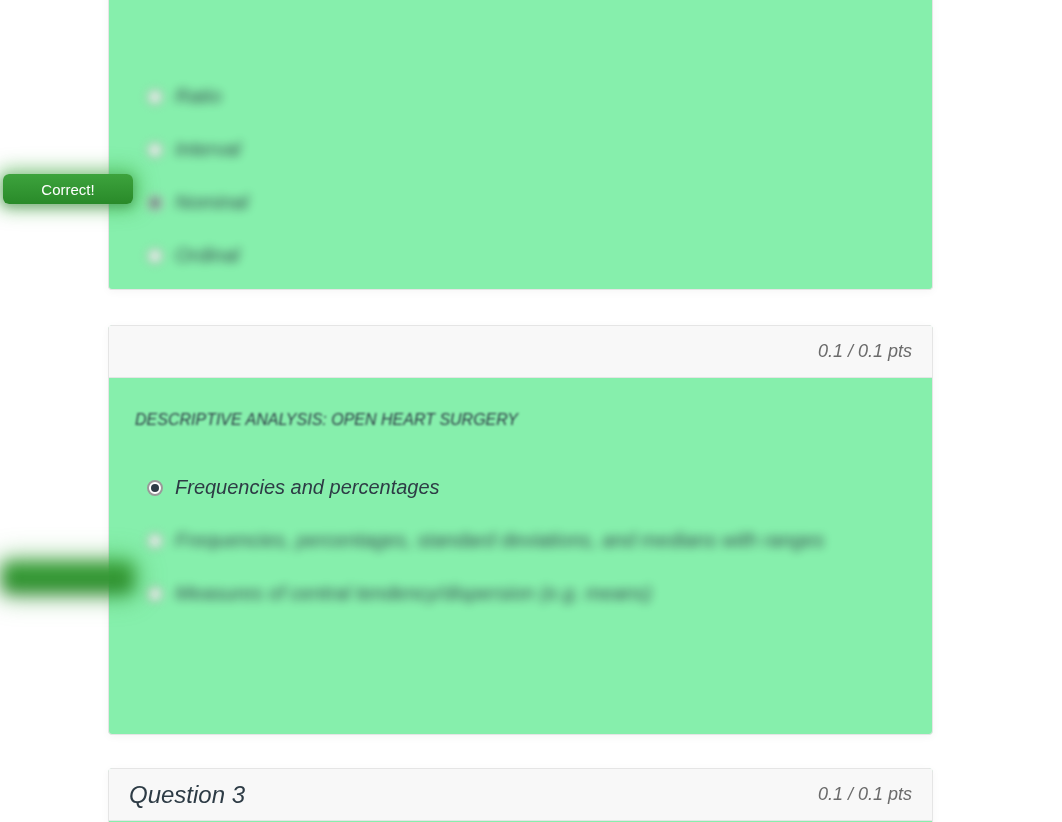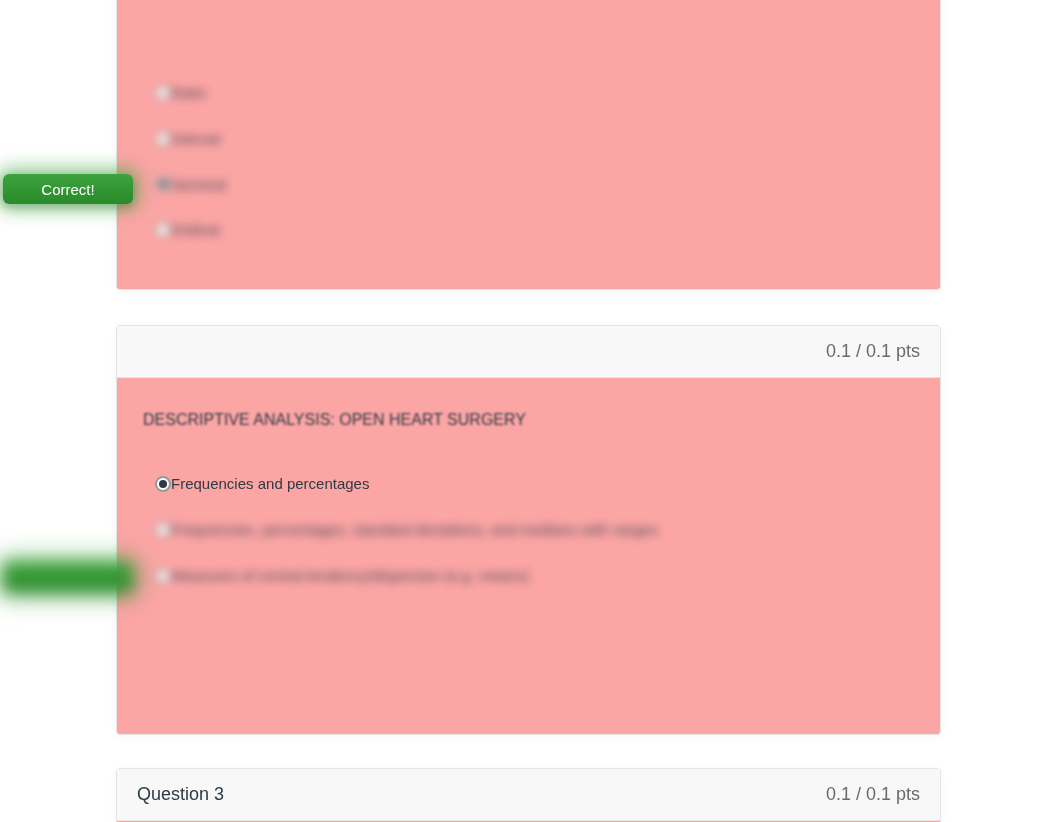--- a/index.html
+++ b/index.html
@@ -15,57 +15,59 @@
   .viewport {
     position: absolute;
     left: 0; top: 0;
     width: 1062px;
     height: 822px;
   }
 
   
   .card {
     position: absolute;
-    left: 116px;
+    left: 108px;
     width: 825px;
-    background: #fca5a5;
+    background: #86efac;
     border: 1px solid #e5e5e5;
     border-radius: 4px;
     box-shadow: 0 2px 8px rgba(0,0,0,0.04);
+    font-style: italic;
   }
   .card-header {
     height: 52px;
     background: #f8f8f8;
     border-bottom: 1px solid #e5e5e5;
     display: flex;
     align-items: center;
     justify-content: space-between;
     padding: 0 20px;
     color: #2d3b45;
   }
   .card-header .qtitle {
-    font-size: 18px;
+    font-size: 24px;
     font-weight: 400;
     text-align: center;
   }
   .card-header .pts {
     font-size: 18px;
     font-weight: 400;
     color: #6b6b6b;
   }
   .card-body {
     padding: 26px;
     font-size: 16px;
     line-height: 1.45;
   }
   .option-row {
     display: flex;
     align-items: center;
+    gap: 12px;
     padding: 12px 0;
-    font-size: 15px;
+    font-size: 20px;
     color: #2d3b45;
   }
   .option-row.blur {
     filter: blur(5px);
     opacity: 0.9;
   }
   .radio {
     width: 16px;
     height: 16px;
     border: 2px solid #9a9a9a;

